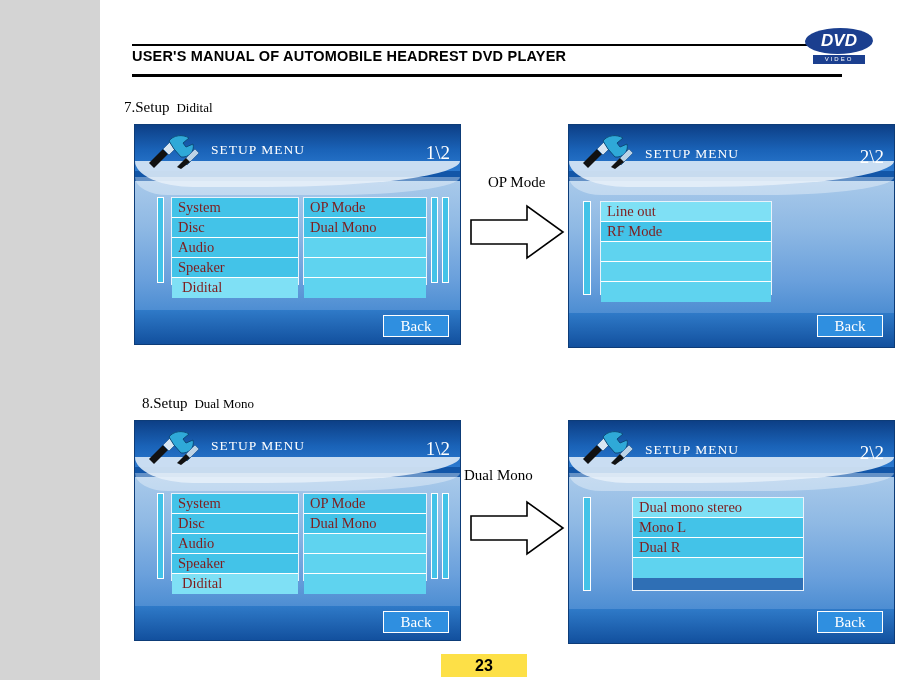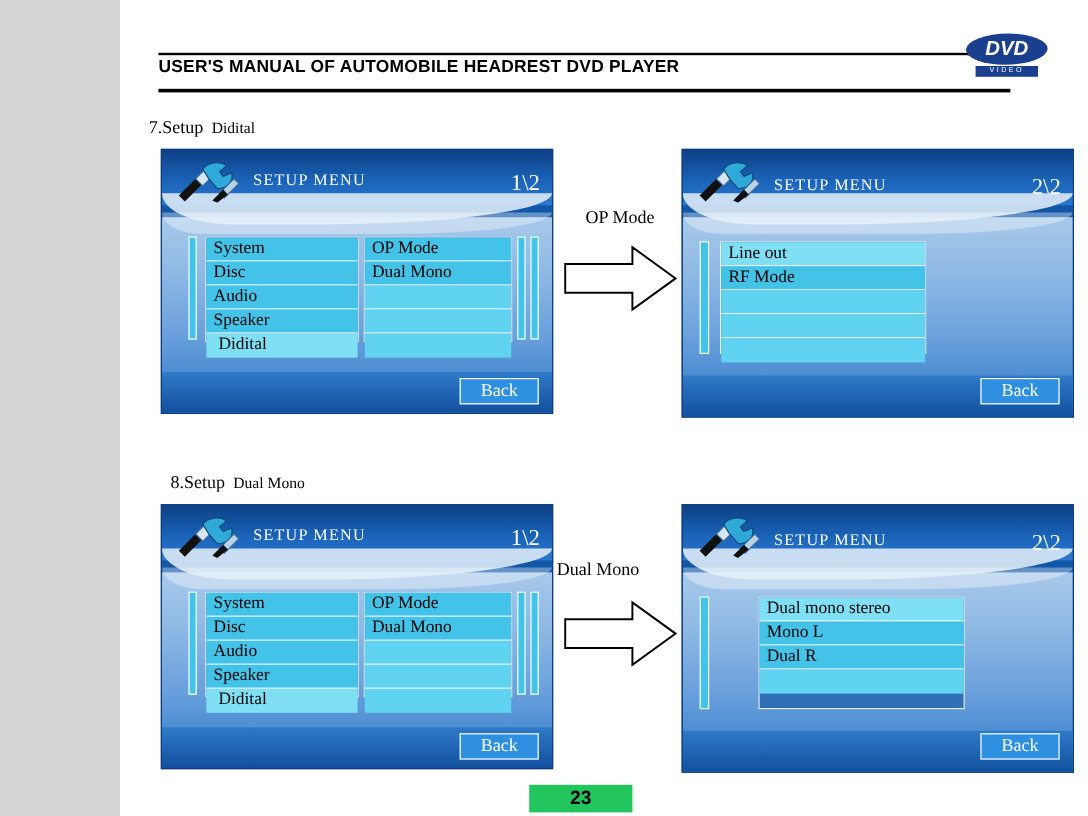--- a/index.html
+++ b/index.html
@@ -116,21 +116,21 @@
     position:absolute;
     background:#2f6fb5;
     border:1px solid #e9f2fb;
     box-sizing:border-box;
   }
   .menu-item{
     position:relative;
     box-sizing:border-box;
     background:#43c3e8;
     border-bottom:1px solid #ffffff;
-    color:#000000;
+    color:#7f1d1d;
     font-family:"Liberation Serif", serif;
     font-size:14.5px;
     line-height:19px;
     padding-left:6px;
     height:20px;
     white-space:nowrap;
   }
   .menu-item.blank{background:#5fd3ef;}
   .menu-item.hl{background:#7fe0f5;}
   .menu-item.last{border-bottom:none;}
@@ -156,21 +156,21 @@
   .arrow{position:absolute;}
   .arrow svg{display:block;}
   .arrow-label{
     position:absolute;
     font-family:"Liberation Serif", serif;
     font-size:15px;color:#000;white-space:nowrap;
   }
   
   .pagenum{
     position:absolute;left:341px;top:654px;width:86px;height:23px;
-    background:#22c55e;
+    background:#fde047;
     color:#000;
     font-family:"Liberation Sans", sans-serif;
     font-weight:bold;font-size:16px;
     text-align:center;line-height:23px;
   }
 </style>
 </head>
 <body>
 
 <div class="left-band"></div>

